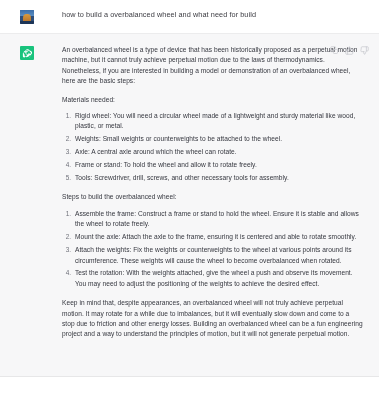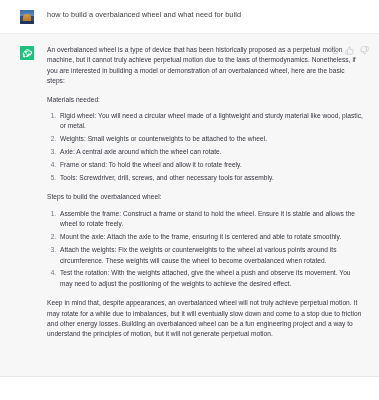--- a/index.html
+++ b/index.html
@@ -77,21 +77,21 @@
     display: flex;
     align-items: center;
     justify-content: center;
   }
   .avatar-assistant svg {
     display: block;
   }
 
   
   .msg-content {
-    margin-left: 13px;
+    margin-left: 28px;
     flex: 1 1 auto;
     min-width: 0;
     padding-right: 2px;
   }
 
   .user-text {
     font-size: 7.3px;
     line-height: 11px;
     color: #3c3c42;
     letter-spacing: 0.01em;

